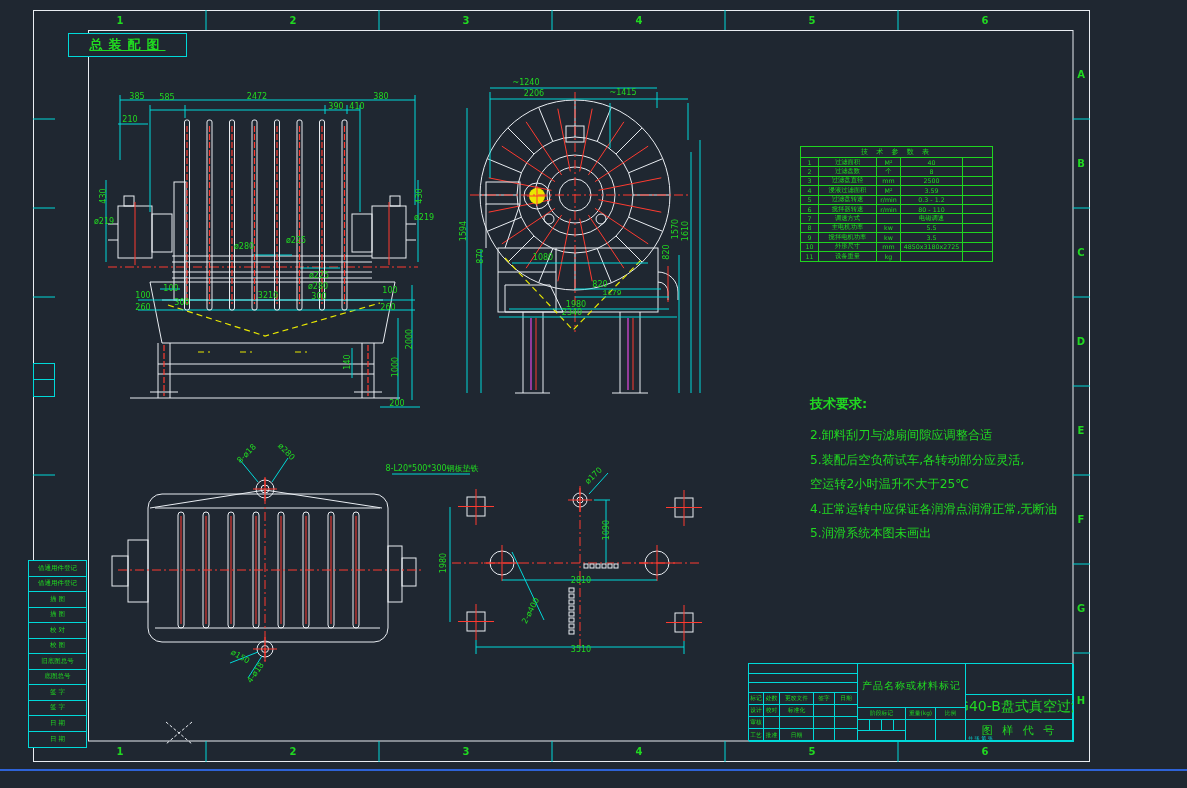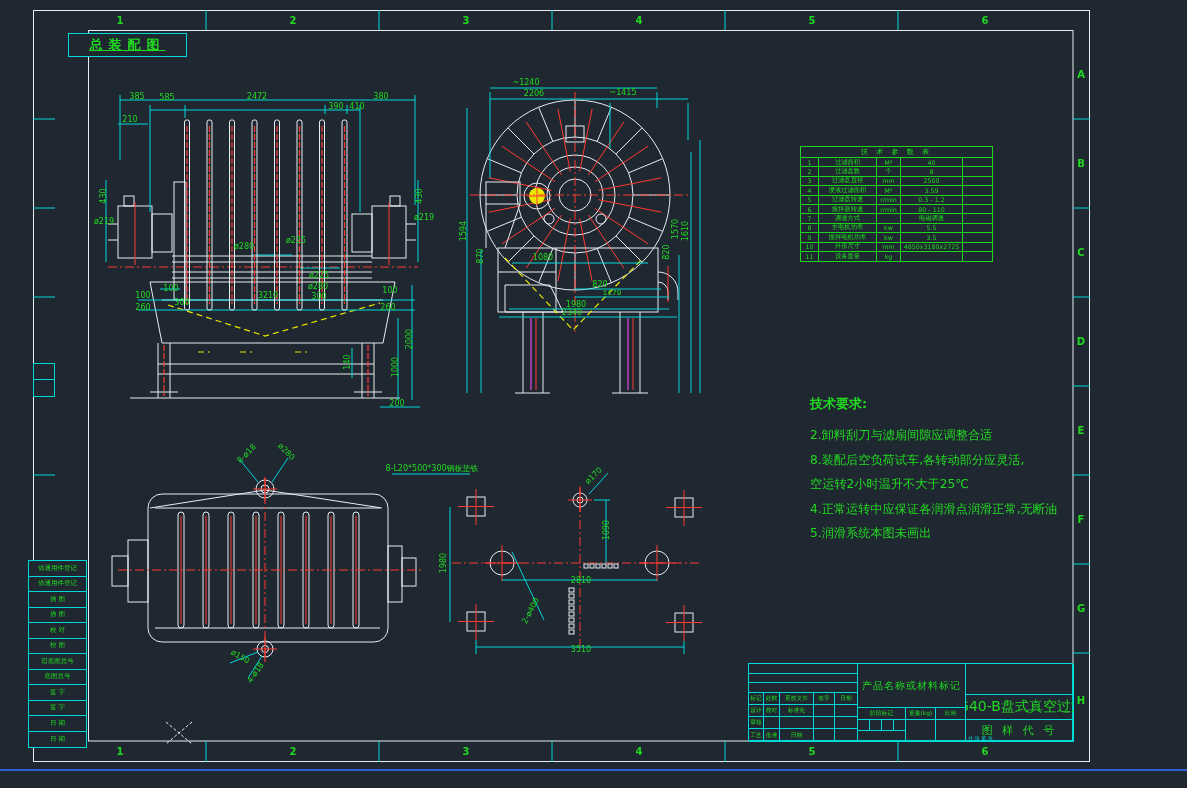--- a/index.html
+++ b/index.html
@@ -343,21 +343,21 @@
           <div class="cell" style="width: 62px;"></div>
           <div class="cell" style="width: 27px;"></div>
         </div>
       </div>
   </div>
 
   <div id="notes">
     <div class="t">技术要求:</div>
     <div id="note-lines">
         <div class="ln">2.卸料刮刀与滤扇间隙应调整合适</div>
-        <div class="ln">8.装配后空负荷试车,各转动部分应灵活,</div>
+        <div class="ln">5.装配后空负荷试车,各转动部分应灵活,</div>
         <div class="ln">   空运转2小时温升不大于25℃</div>
         <div class="ln">4.正常运转中应保证各润滑点润滑正常,无断油</div>
         <div class="ln">5.润滑系统本图未画出</div>
       </div>
   </div>
 
   <div id="tblock">
 
     <div class="tb-cell" style="left:0;top:0;width:109px;height:10px"></div>
     <div class="tb-cell" style="left:0;top:10px;width:109px;height:9px"></div>

